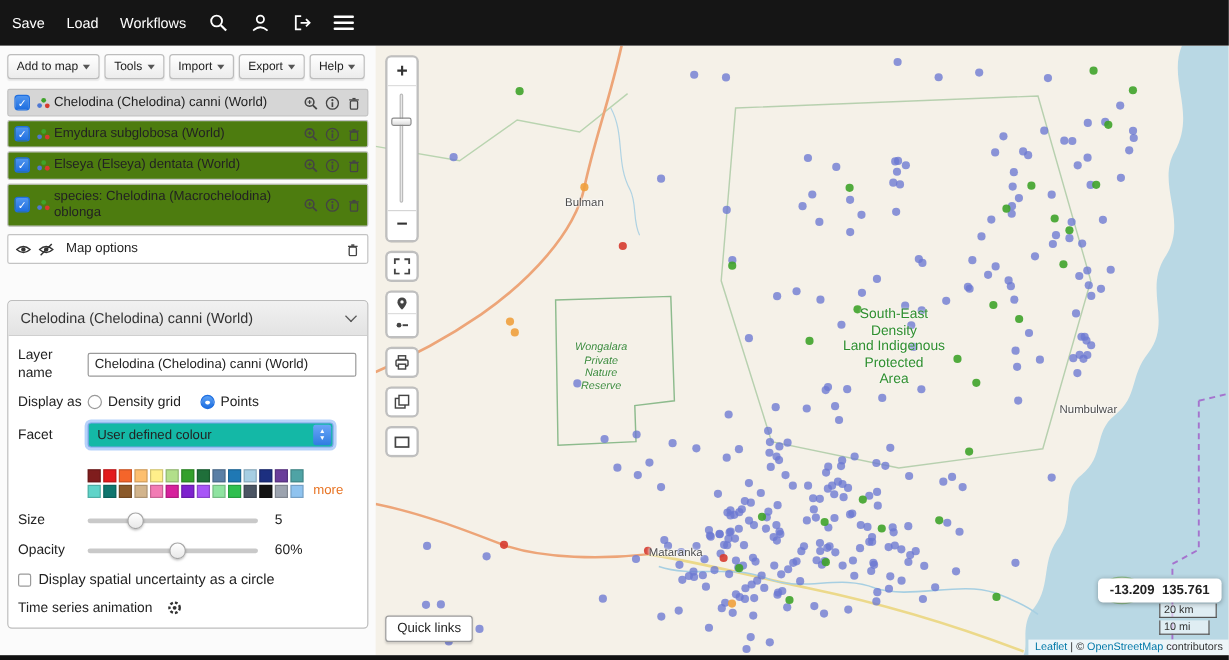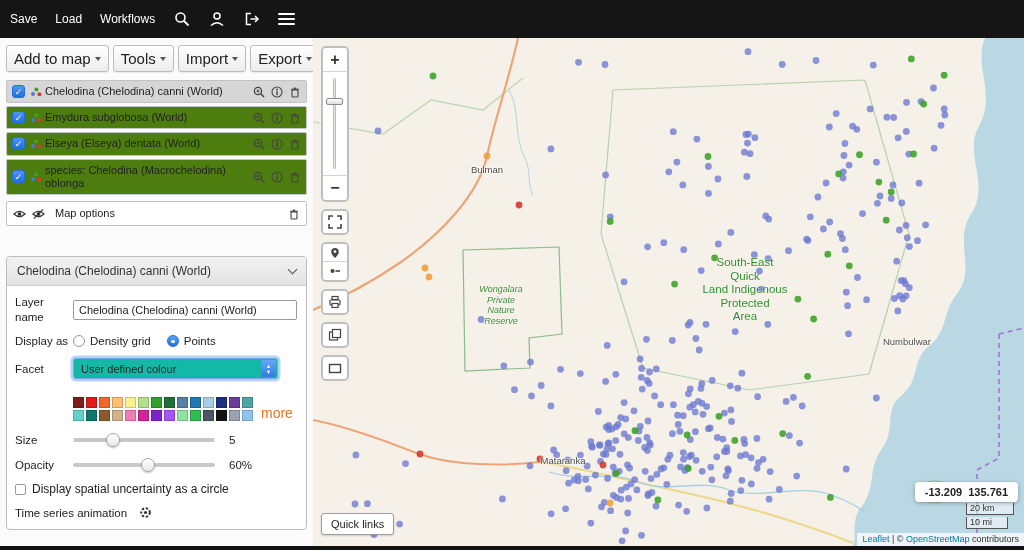--- a/index.html
+++ b/index.html
@@ -13,21 +13,21 @@
   .logo-text .t2 { color:#f06c21; font-size:10px; line-height:11px; }
   .hdr-right { display:flex; align-items:center; gap:18px; }
   .hdr-nav-item { color:#fff; font-size:12px; cursor:pointer; }
   .hdr-icon { width:17px; height:17px; display:flex; align-items:center; justify-content:center; cursor:pointer; }
   .hamburger { display:flex; flex-direction:column; gap:3px; cursor:pointer; }
   .hamburger span { display:block; width:17px; height:2px; background:#fff; border-radius:1px; }
 
   
   #sidebar { position:absolute; left:0; top:38px; width:313px; height:508px; background:#fbfbfb; padding:7px 6px; overflow:hidden; }
   .tb-row { display:flex; gap:4px; margin-bottom:8px; }
-  .tb-btn { display:inline-flex; align-items:center; gap:4px; font-size:15px; color:#222; padding:4px 7px;
+  .tb-btn { display:inline-flex; align-items:center; gap:4px; font-size:10px; color:#222; padding:4px 7px;
     border:1px solid #bdbdbd; border-radius:3px; background:linear-gradient(#ffffff,#ececec);
     box-shadow:0 1px 1px rgba(0,0,0,.07); cursor:pointer; white-space:nowrap; }
   .caret { width:0; height:0; border-left:3.5px solid transparent; border-right:3.5px solid transparent; border-top:4px solid #555; }
 
   .layer-row { display:flex; align-items:center; background:#4d7c0f; border:1px solid #c3c3c3; border-radius:2px;
     padding:4px 5px; margin-bottom:3px; font-size:11px; color:#222; cursor:pointer; }
   .layer-row.selected { background:#d6d6d6; }
   .cb { width:13px; height:13px; border:1px solid #9a9a9a; border-radius:3px; background:#fff; flex:0 0 13px;
     display:flex; align-items:center; justify-content:center; font-size:9px; color:#fff; cursor:pointer; }
   .cb.checked { background:linear-gradient(#4f95f0,#1f6fe0); border-color:#1f6fe0; }
@@ -58,21 +58,21 @@
   .facet-select { position:relative; width:205px; height:21px; border:1px solid #7aa3e8; border-radius:3px;
     box-shadow:0 0 0 2.5px rgba(95,155,245,.45); background:#14b8a6; font-size:11px; color:#222;
     display:flex; align-items:center; padding:0 20px 0 7px; cursor:pointer; }
   .select-arrows { position:absolute; right:1px; top:1px; bottom:1px; width:15px; border-radius:2px;
     background:linear-gradient(#6aa5f8,#2f7de1); color:#fff; font-size:5.5px; line-height:6px;
     display:flex; flex-direction:column; align-items:center; justify-content:center; }
   .palette-wrap { display:flex; align-items:flex-end; margin-left:58px; margin-bottom:12px; }
   .palette { display:flex; flex-direction:column; gap:2px; }
   .palette .prow { display:flex; gap:2px; }
   .swatch { width:11px; height:11px; border:1px solid rgba(0,0,0,.18); cursor:pointer; }
-  .more-link { font-size:14px; color:#e87424; margin-left:8px; cursor:pointer; }
+  .more-link { font-size:11px; color:#e87424; margin-left:8px; cursor:pointer; }
   .cur-circle { width:30px; height:30px; border-radius:50%; margin-left:22px; margin-bottom:2px; cursor:pointer; }
   .slider { position:relative; width:142px; height:14px; margin-right:14px; cursor:pointer; }
   .slider .track { position:absolute; left:0; right:0; top:5px; height:4px; background:#c9c9c9; border-radius:2px; }
   .slider .handle { position:absolute; top:0; width:14px; height:14px; border-radius:50%; background:linear-gradient(#ffffff,#e8e8e8);
     border:1px solid #a7a7a7; box-shadow:0 1px 2px rgba(0,0,0,.25); margin-left:-7px; cursor:grab; }
   .sval { font-size:11.5px; color:#222; }
   .small-cb { width:11px; height:11px; border:1px solid #9a9a9a; border-radius:2px; background:#fff; margin-right:6px; flex:0 0 11px; cursor:pointer; }
   .fine { font-size:12px; }
 
   
@@ -807,21 +807,21 @@
         <div>Mataranka</div>
       </div>
       <div class="map-label reserve" style="left: 26.4416%; top: 48.4252%;">
         <div>Wongalara</div>
         <div>Private</div>
         <div>Nature</div>
         <div>Reserve</div>
       </div>
       <div class="map-label ipa" style="left: 60.7595%; top: 42.9134%;">
         <div>South-East</div>
-        <div>Quick</div>
+        <div>Density</div>
         <div>Land Indigenous</div>
         <div>Protected</div>
         <div>Area</div>
       </div>
     </div>
 
   <div class="ctl-col">
     <div class="lf-bar">
       <div class="lf-btn">+</div>
       <div class="zslider">

